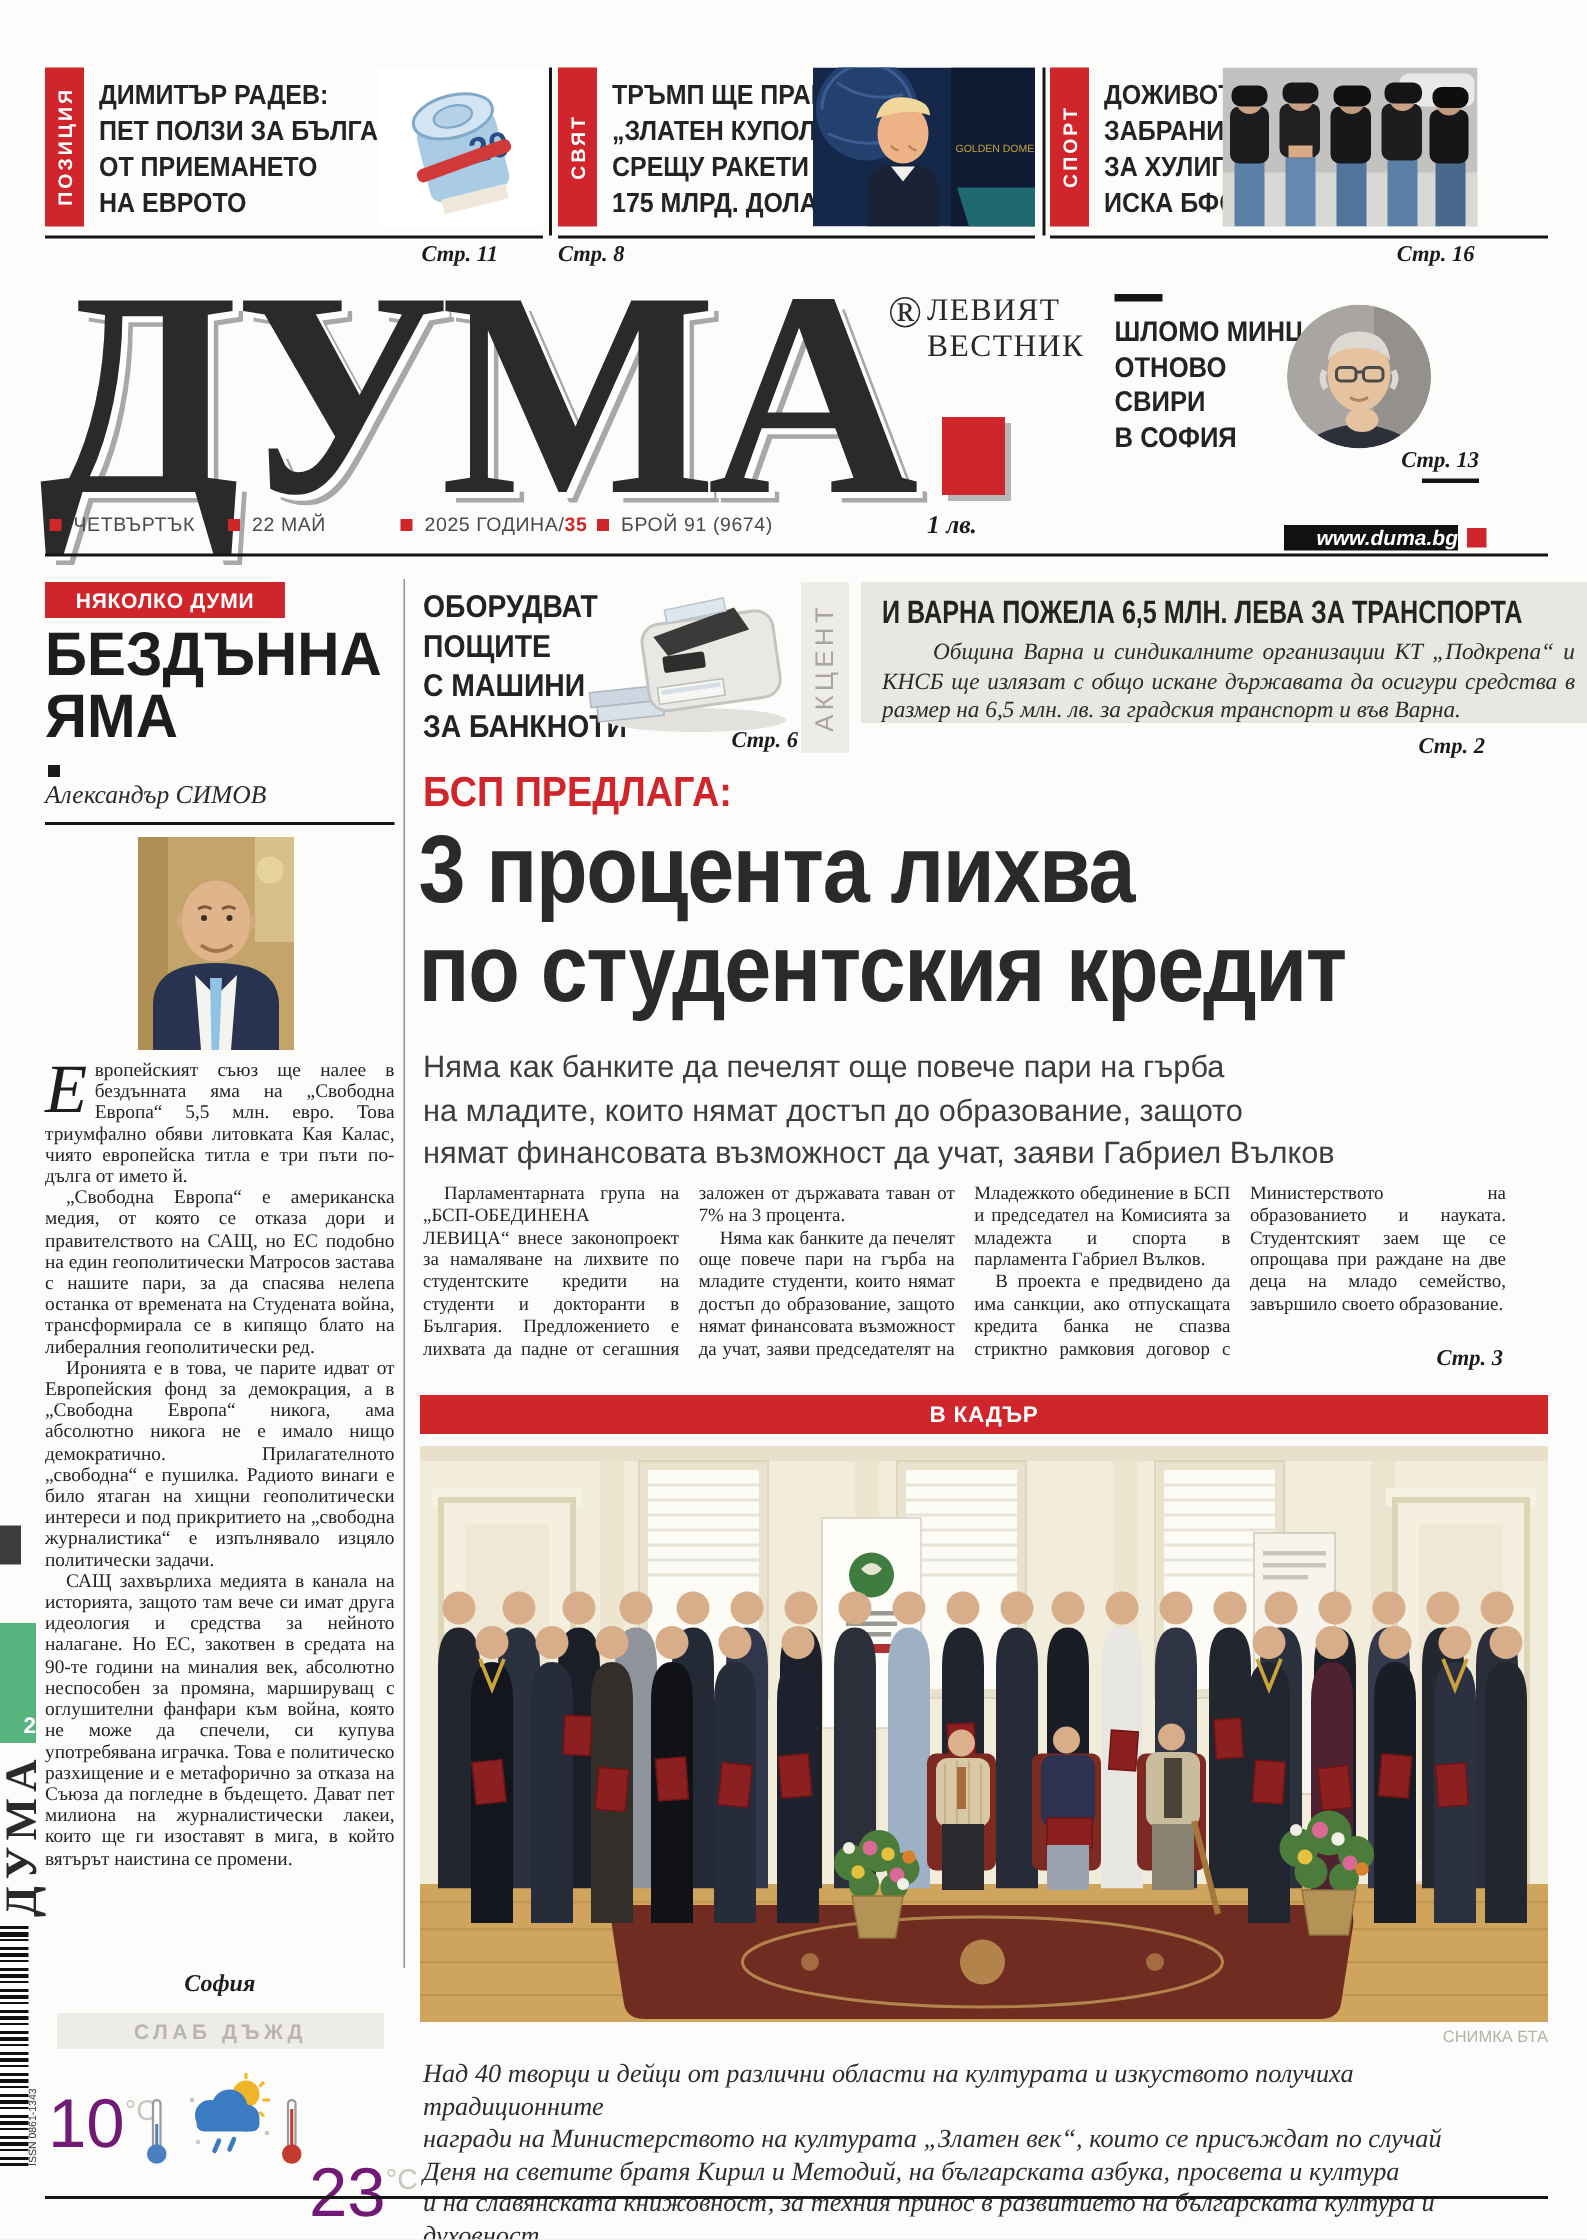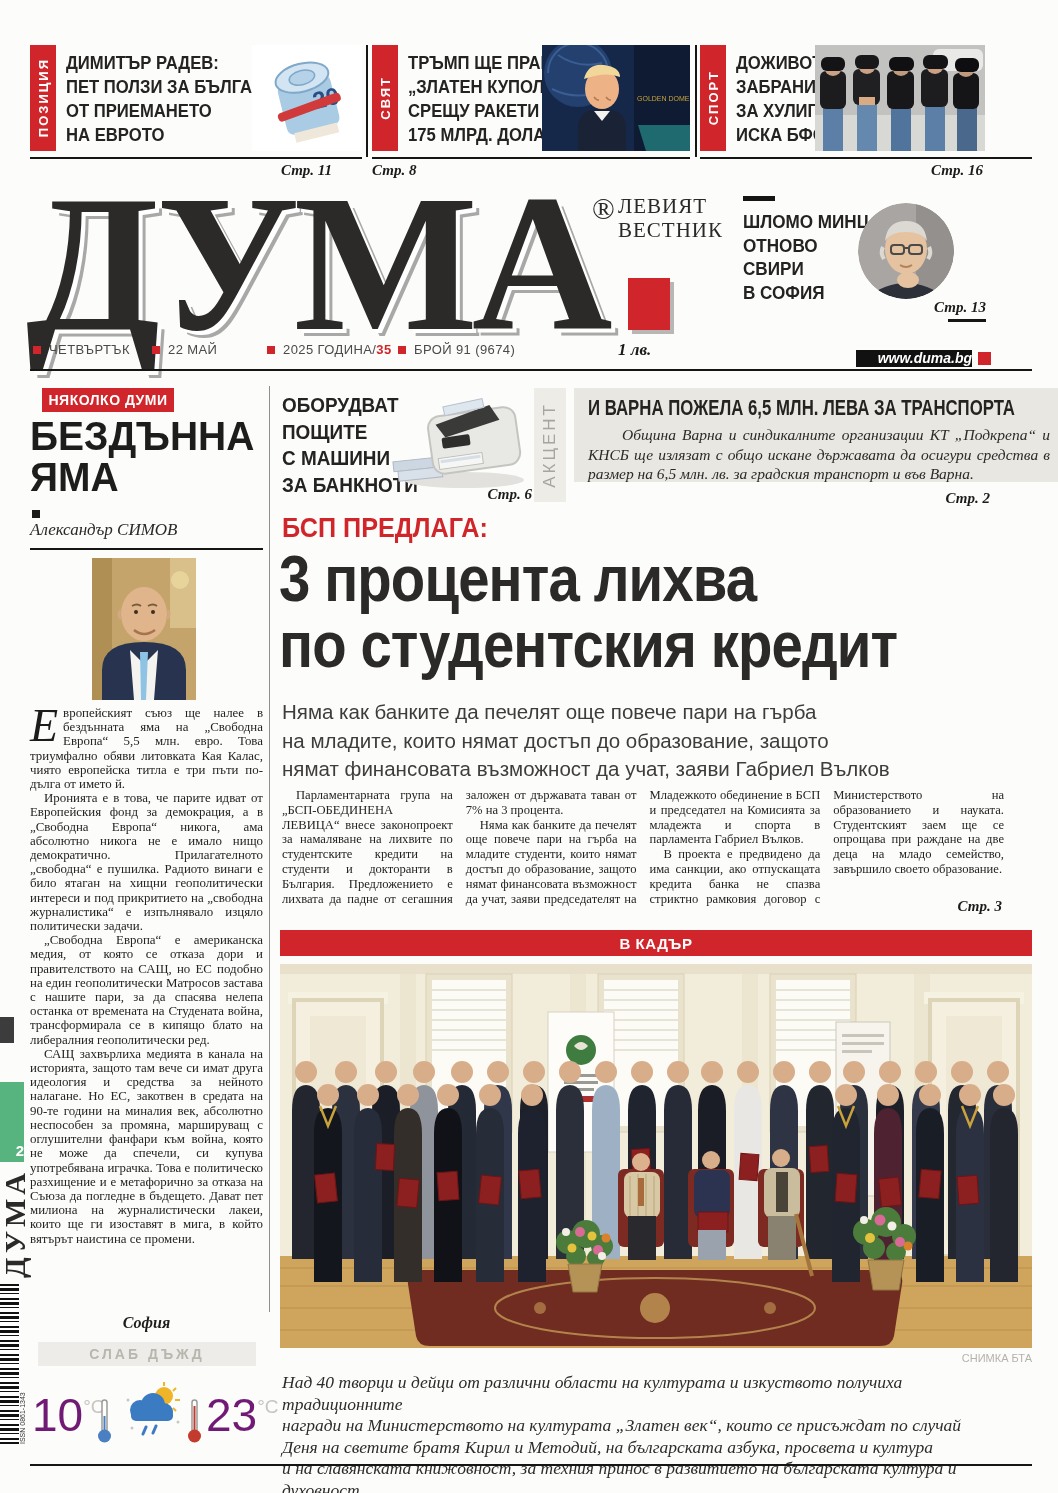--- a/index.html
+++ b/index.html
@@ -198,21 +198,21 @@
     <span style="writing-mode:vertical-rl;transform:rotate(180deg);
           font-family:'Liberation Serif',serif;font-weight:700;font-size:30px;letter-spacing:4px;color:#2b2a28;display:block;height:112px;">ДУМА</span>
   </div>
   <div class="abs" style="left:0;top:1284px;width:19px;height:160px;
               background:repeating-linear-gradient(180deg,#111 0 2px,#fff 2px 4px,#111 4px 7px,#fff 7px 9px,#111 9px 10px,#fff 10px 14px);"></div>
   <div class="abs" style="left:19px;top:1284px;width:10px;height:160px;">
     <span style="writing-mode:vertical-rl;transform:rotate(180deg);font-size:7px;
           font-family:'Liberation Sans',sans-serif;color:#333;display:block;height:160px;">ISSN 0861-1343</span>
   </div>
 
-  <div class="abs vlabel" style="left:42px;top:388px;width:132px;height:24px;">
+  <div class="abs vlabel" style="left:30px;top:388px;width:160px;height:24px;">
     <span style="font-family:'Liberation Sans',sans-serif;font-weight:700;font-size:14px;letter-spacing:0.5px;">НЯКОЛКО ДУМИ</span>
   </div>
   <div class="abs cnd" style="left:30px;top:416px;font-size:41px;line-height:41px;color:#1d1d1b;transform:scaleX(0.95);">БЕЗДЪННА
 ЯМА</div>
   <div class="abs" style="left:32px;top:510px;width:8px;height:8px;background:#1a1a19;"></div>
   <div class="abs" style="left:30px;top:520px;font-style:italic;font-size:17px;color:#2a2927;">Александър СИМОВ</div>
   <div class="abs rule" style="left:30px;top:548px;width:233px;height:2px;"></div>
 
   <div class="abs" style="left:92px;top:558px;width:104px;height:142px;">
     <svg width="104" height="142" viewBox="0 0 104 142">
@@ -227,22 +227,22 @@
       <path d="M29 52 q-4 4 0 9 M75 52 q4 4 0 9" stroke="#d2a87e" stroke-width="3" fill="none"></path>
       <path d="M40 48 q5-3 9 0 M56 48 q5-3 9 0" stroke="#7a5a3c" stroke-width="2" fill="none"></path>
       <circle cx="44" cy="54" r="2" fill="#3c2e20"></circle>
         <circle cx="61" cy="54" r="2" fill="#3c2e20"></circle>
       <path d="M42 72 q10 8 21 0" stroke="#a5734c" stroke-width="2.5" fill="none"></path>
     </svg>
   </div>
 
   <div class="abs serif-body" style="left:30px;top:706px;width:233px;font-size:12.9px;line-height:14.2px;text-align:justify;color:#252422;">
     <p class="first"><span class="dropcap">Е</span><span>вропейският съюз ще налее в бездънната яма на „Свободна Европа“ 5,5 млн. евро. Това триумфално обяви литовката Кая Калас, чиято европейска титла е три пъти по-дълга от името й.</span></p>
+    <p>„Свободна Европа“ е американска медия, от която се отказа дори и правителството на САЩ, но ЕС подобно на един геополитически Матросов застава с нашите пари, за да спасява нелепа останка от времената на Студената война, трансформирала се в кипящо блато на либералния геополитически ред.</p>
     <p>Иронията е в това, че парите идват от Европейския фонд за демокрация, а в „Свободна Европа“ никога, ама абсолютно никога не е имало нищо демократично. Прилагателното „свободна“ е пушилка. Радиото винаги е било ятаган на хищни геополитически интереси и под прикритието на „свободна журналистика“ е изпълнявало изцяло политически задачи.</p>
-    <p>„Свободна Европа“ е американска медия, от която се отказа дори и правителството на САЩ, но ЕС подобно на един геополитически Матросов застава с нашите пари, за да спасява нелепа останка от времената на Студената война, трансформирала се в кипящо блато на либералния геополитически ред.</p>
     <p>САЩ захвърлиха медията в канала на историята, защото там вече си имат друга идеология и средства за нейното налагане. Но ЕС, закотвен в средата на 90-те години на миналия век, абсолютно неспособен за промяна, маршируващ с оглушителни фанфари към война, която не може да спечели, си купува употребявана играчка. Това е политическо разхищение и е метафорично за отказа на Съюза да погледне в бъдещето. Дават пет милиона на журналистически лакеи, които ще ги изоставят в мига, в който вятърът наистина се промени.</p>
   </div>
 
   <div class="abs" style="left:30px;top:1314px;width:233px;text-align:center;font-style:italic;font-weight:700;font-size:16px;color:#1e1d1c;">София</div>
   <div class="abs" style="left:38px;top:1342px;width:218px;height:24px;background:#edece8;color:#b9b6ae;text-align:center;line-height:24px;
               font-family:'Liberation Sans',sans-serif;font-weight:700;font-size:14px;letter-spacing:3px;">СЛАБ ДЪЖД</div>
 
   <div class="abs" style="left:32px;top:1392px;">
     <span class="wnum">10</span><span class="wdeg">°C</span>
   </div>
@@ -279,21 +279,21 @@
         </g>
     </svg>
   </div>
   <div class="abs" style="left:186px;top:1398px;">
     <svg width="16" height="46" viewBox="0 0 16 46">
       <rect x="6" y="2" width="5" height="32" rx="2.5" fill="#fff" stroke="#9a9a98" stroke-width="1.5"></rect>
       <rect x="7.5" y="8" width="2" height="28" fill="#c23b2e"></rect>
       <circle cx="8.5" cy="38" r="6.5" fill="#c23b2e"></circle>
     </svg>
   </div>
-  <div class="abs" style="left:206px;top:1392px;text-align:right;">
+  <div class="abs" style="left:206px;top:1438px;text-align:right;">
     <span class="wnum">23</span><span class="wdeg">°C</span>
   </div>
 
   <div class="abs" style="left:269px;top:386px;width:1px;height:926px;background:#8f8f8d;"></div>
 
   <div class="abs cnd" style="left:282px;top:392px;font-size:21px;line-height:26.5px;">ОБОРУДВАТ
 ПОЩИТЕ
 С МАШИНИ
 ЗА БАНКНОТИ</div>
   <div class="abs" style="left:390px;top:390px;width:142px;height:100px;">

